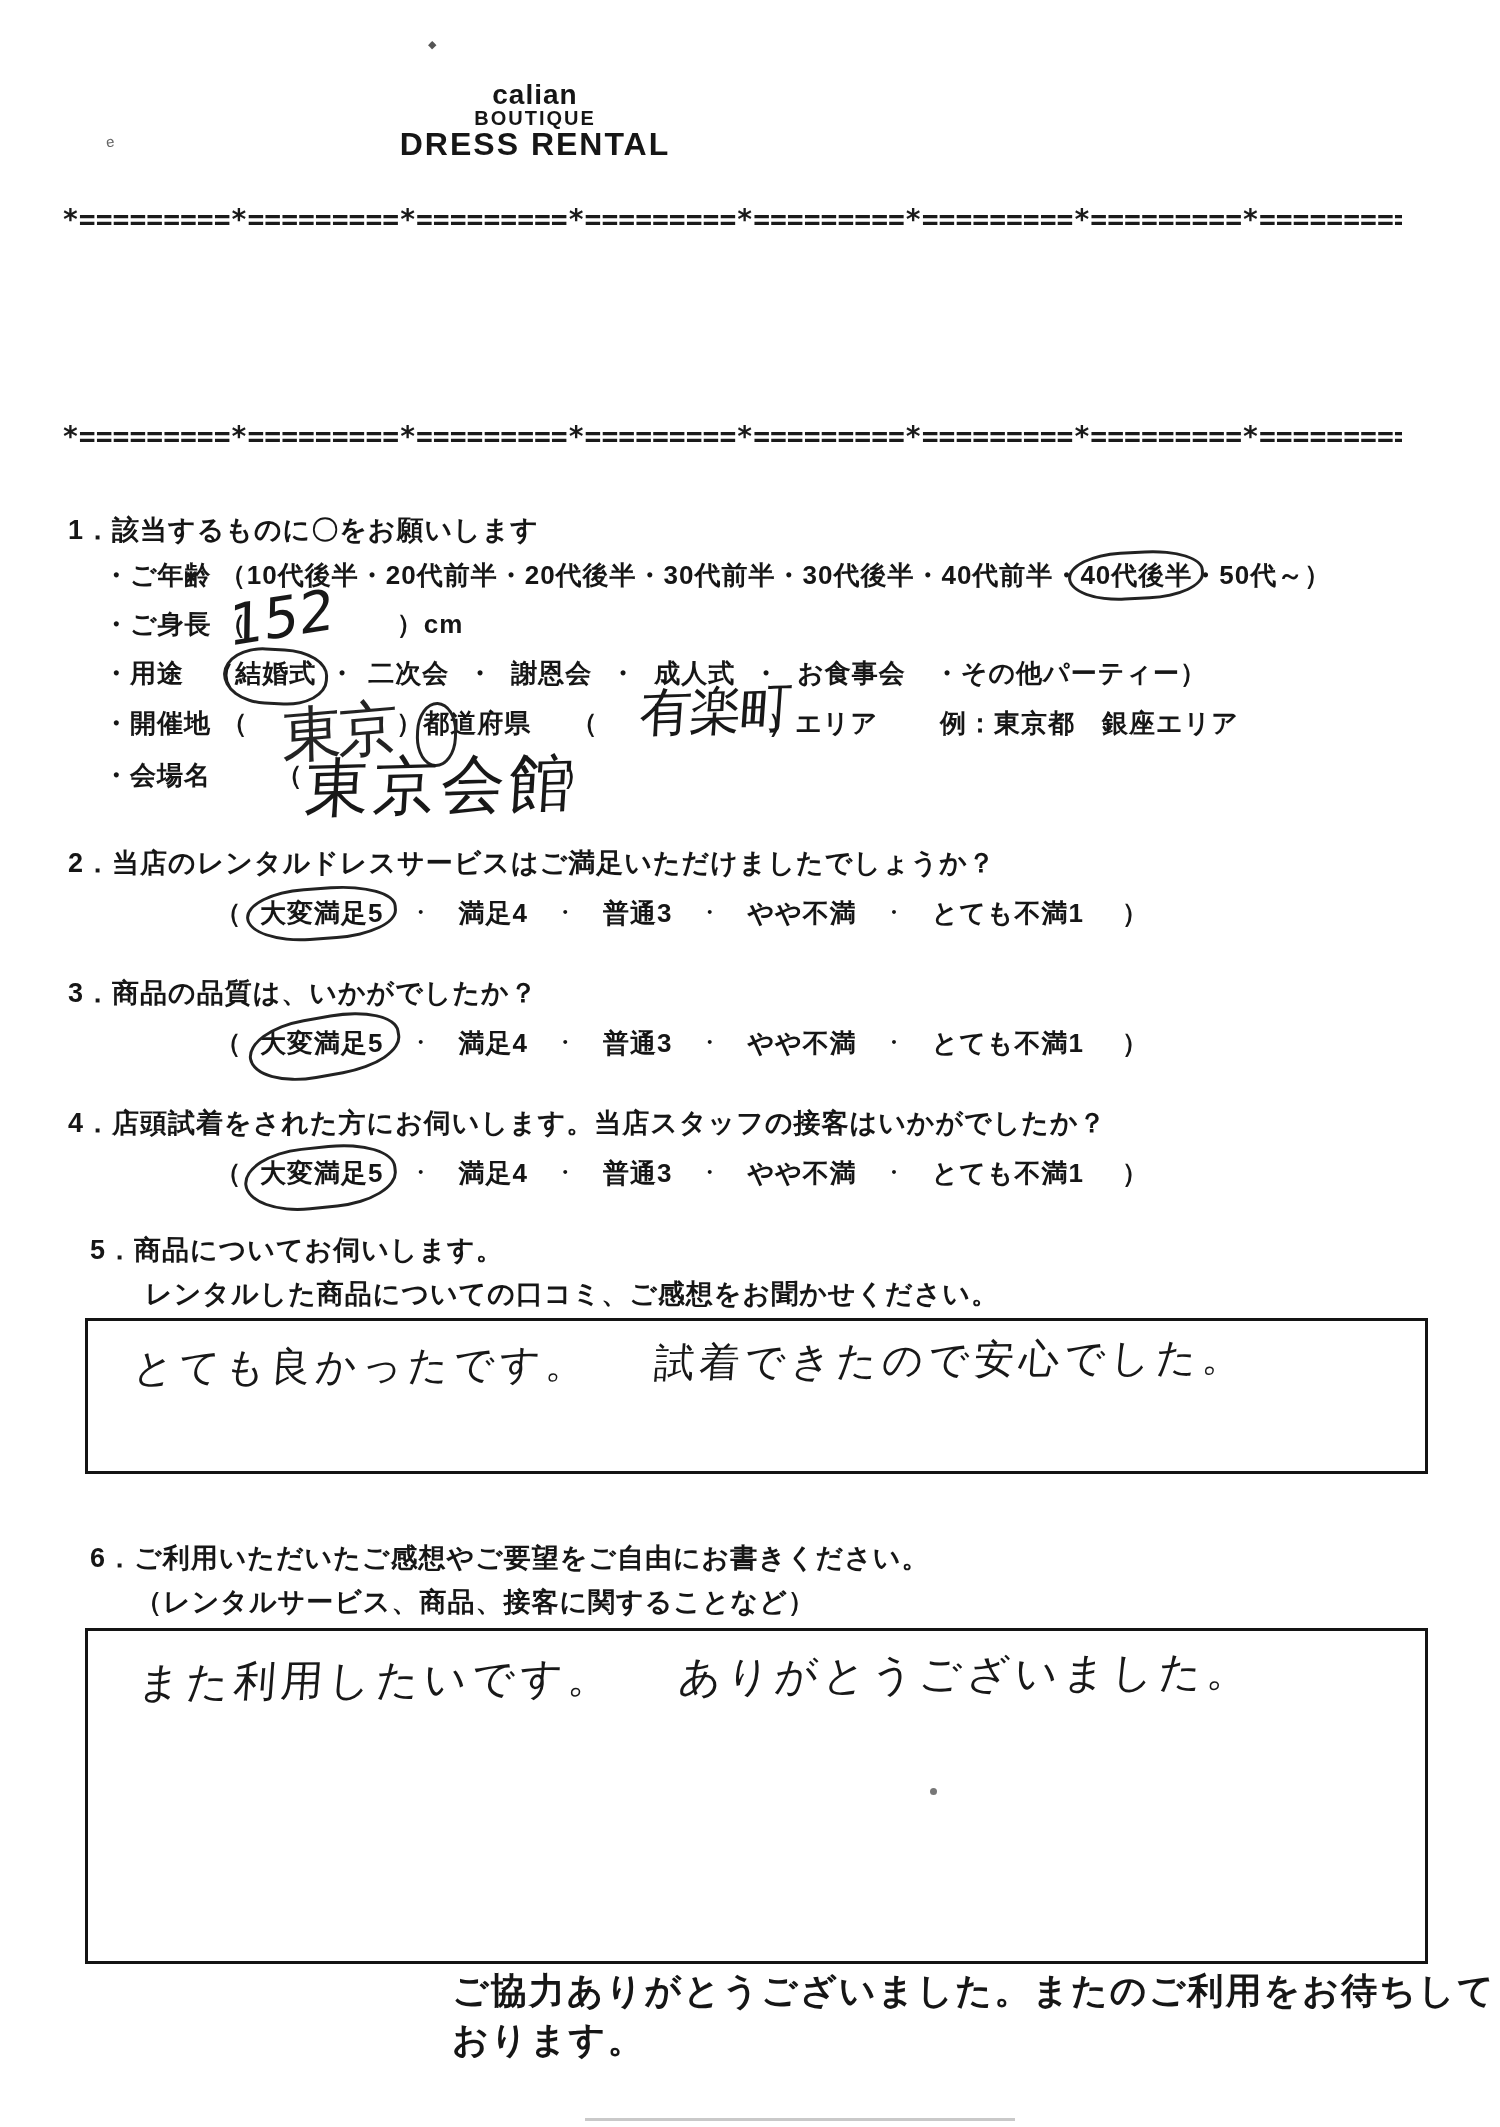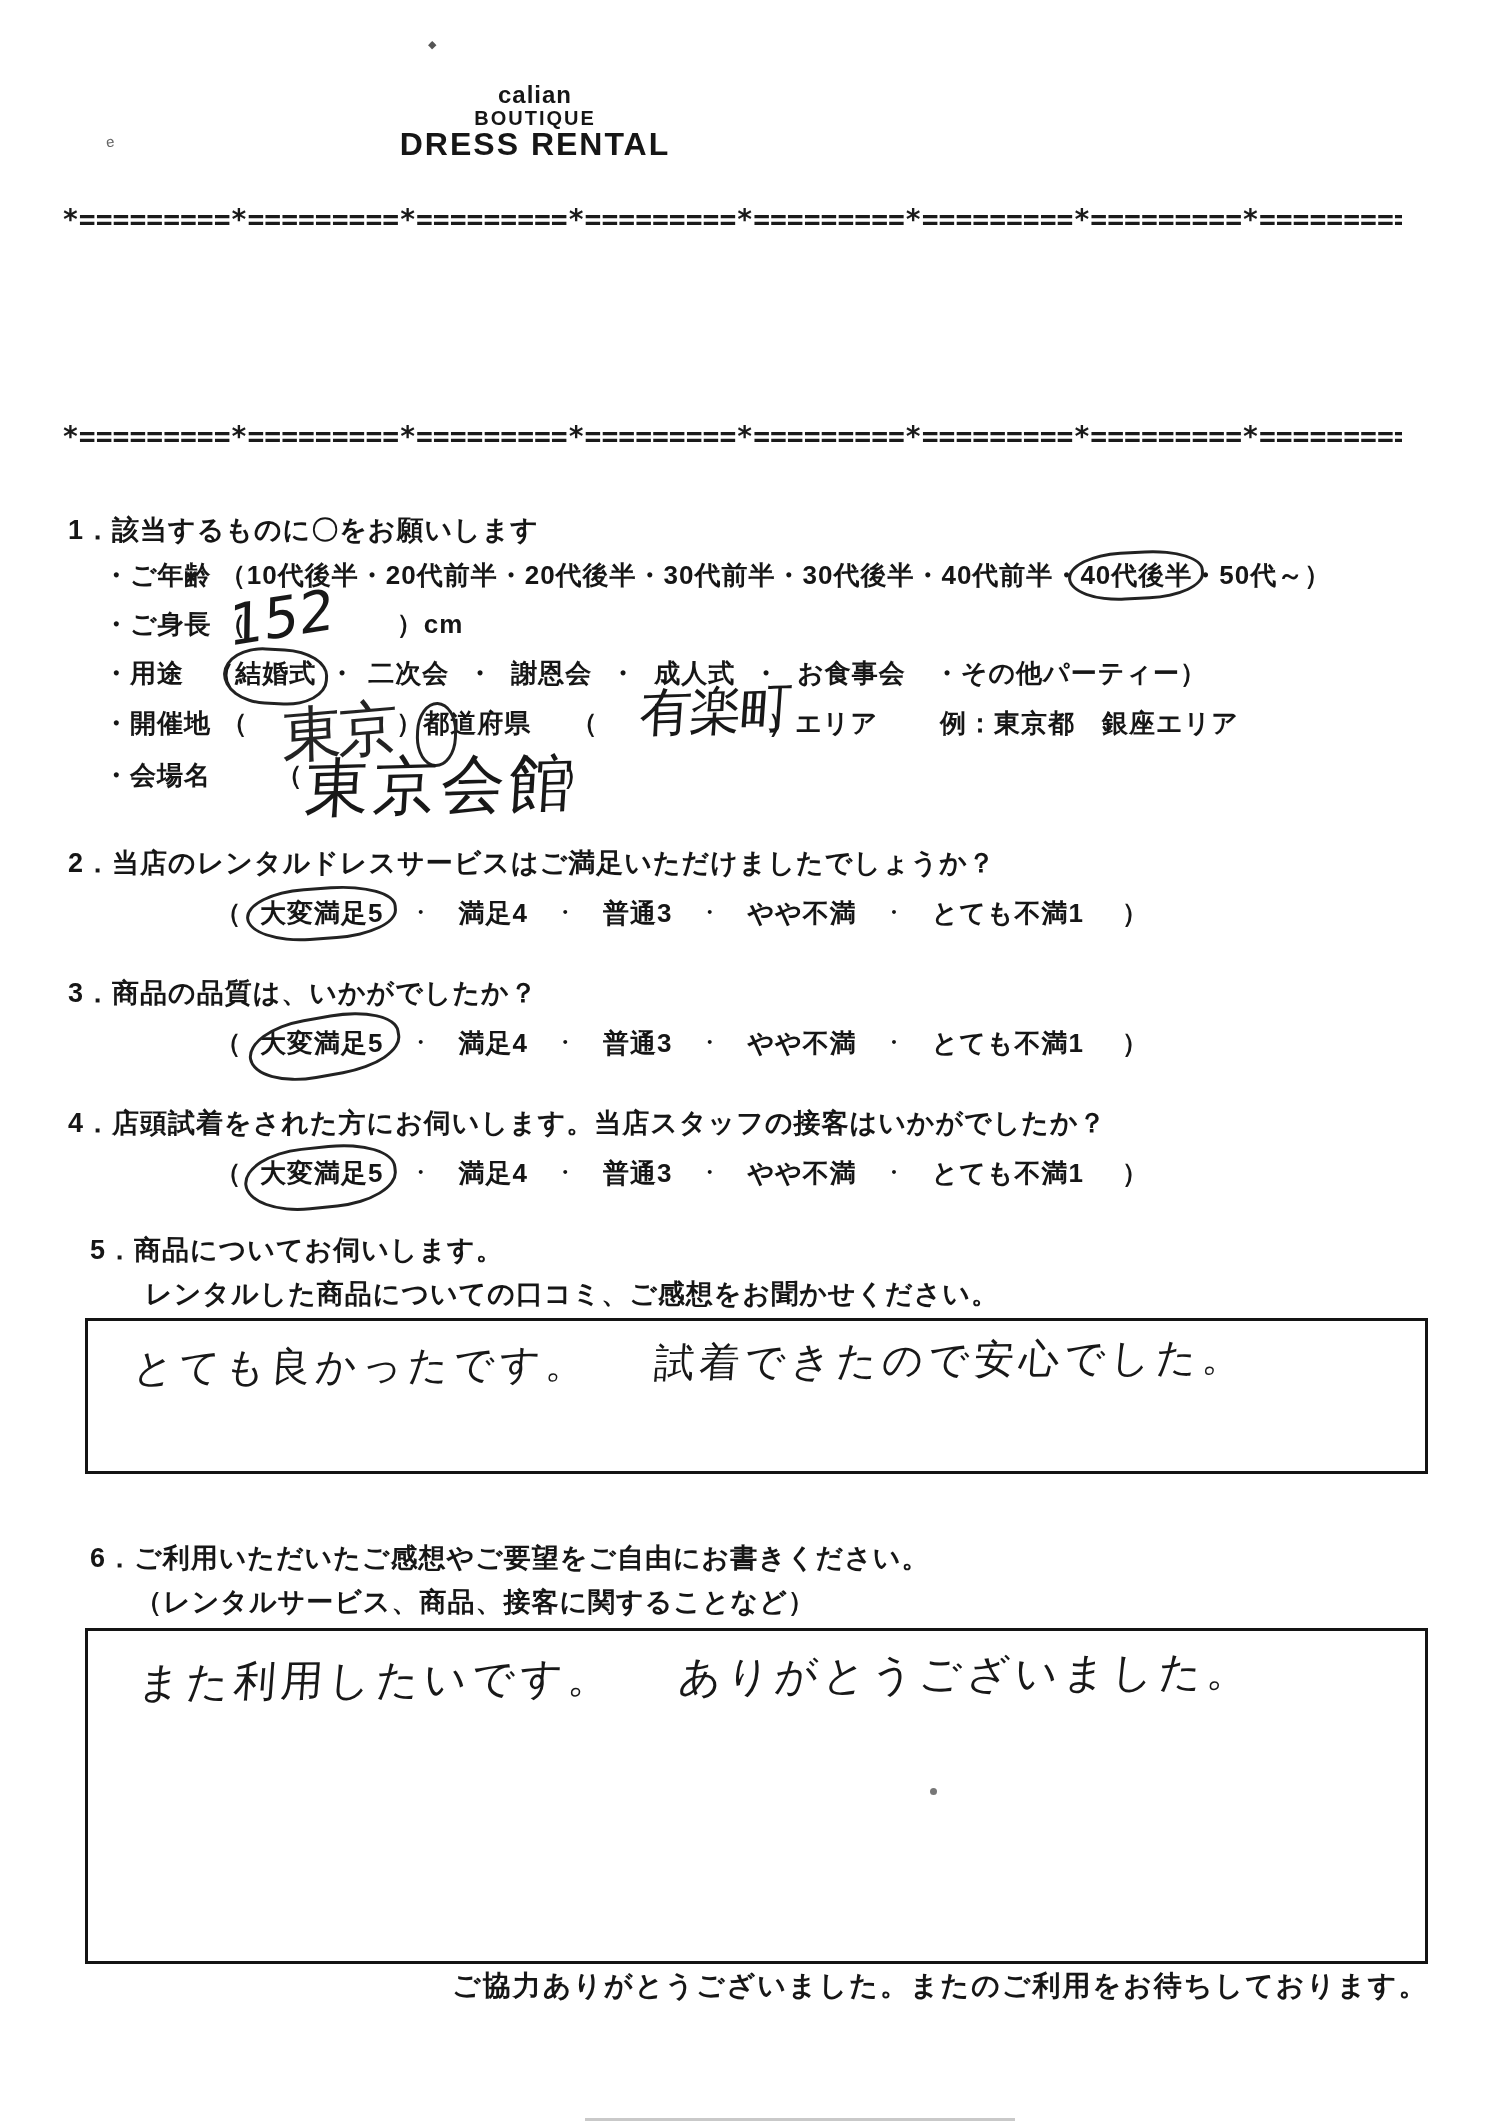--- a/index.html
+++ b/index.html
@@ -8,21 +8,21 @@
     width:1500px;height:2127px;
     margin:0 auto;
     background:#ffffff;
     font-family:"Liberation Sans","DejaVu Sans",sans-serif;
     color:#161616;
     overflow:hidden;
   }
   .abs{position:absolute;}
   
   .header{top:80px;left:335px;width:400px;text-align:center;}
-  .brand{font-size:24px;font-weight:800;letter-spacing:1px;line-height:30px;}
+  .brand{font-size:28px;font-weight:800;letter-spacing:1px;line-height:30px;}
   .brand-sub{font-size:20px;font-weight:700;letter-spacing:2px;line-height:16px;}
   .page-title{font-size:32px;font-weight:800;letter-spacing:2px;line-height:36px;}
   
   .divider{
     left:62px;width:1340px;height:34px;
     font-family:"DejaVu Sans Mono","Liberation Mono",monospace;
     font-size:28px;font-weight:700;letter-spacing:0;
     white-space:nowrap;overflow:hidden;color:#1a1a1a;
   }
   .divider1{top:203px;}
@@ -61,21 +61,21 @@
   .hw-tokyo{font-size:60px;letter-spacing:-4px;transform:rotate(-5deg) skewX(-4deg);opacity:.95;}
   .hw-yurakucho{font-size:52px;letter-spacing:-2px;transform:rotate(-2deg) skewX(-6deg);}
   .hw-kaikan{font-size:64px;letter-spacing:4px;transform:rotate(-1.5deg) skewX(-5deg);}
   .hw-comment{font-size:40px;letter-spacing:5px;transform:rotate(-0.6deg) skewX(-5deg);}
   .hw-comment .seg2{margin-left:64px;}
   
   .cbox{border:3px solid #141414;background:#fff;}
   .box1{left:85px;top:1318px;width:1337px;height:150px;}
   .box2{left:85px;top:1628px;width:1337px;height:330px;}
   
-  .footer{top:1967px;left:452px;font-size:28px;font-weight:700;letter-spacing:2px;}
+  .footer{top:1967px;left:452px;font-size:36px;font-weight:700;letter-spacing:2px;}
   
   .artifact{color:#555;}
   .art-diamond{top:38px;left:428px;font-size:11px;}
   .art-e{top:133px;left:106px;font-size:15px;color:#666;transform:rotate(-8deg);}
   .art-speck{top:1788px;left:930px;width:7px;height:7px;background:#777;border-radius:50%;}
   .art-bottomline{top:2118px;left:585px;width:430px;height:3px;background:#c9c9c9;}
 </style>
 </head>
 <body>
 

